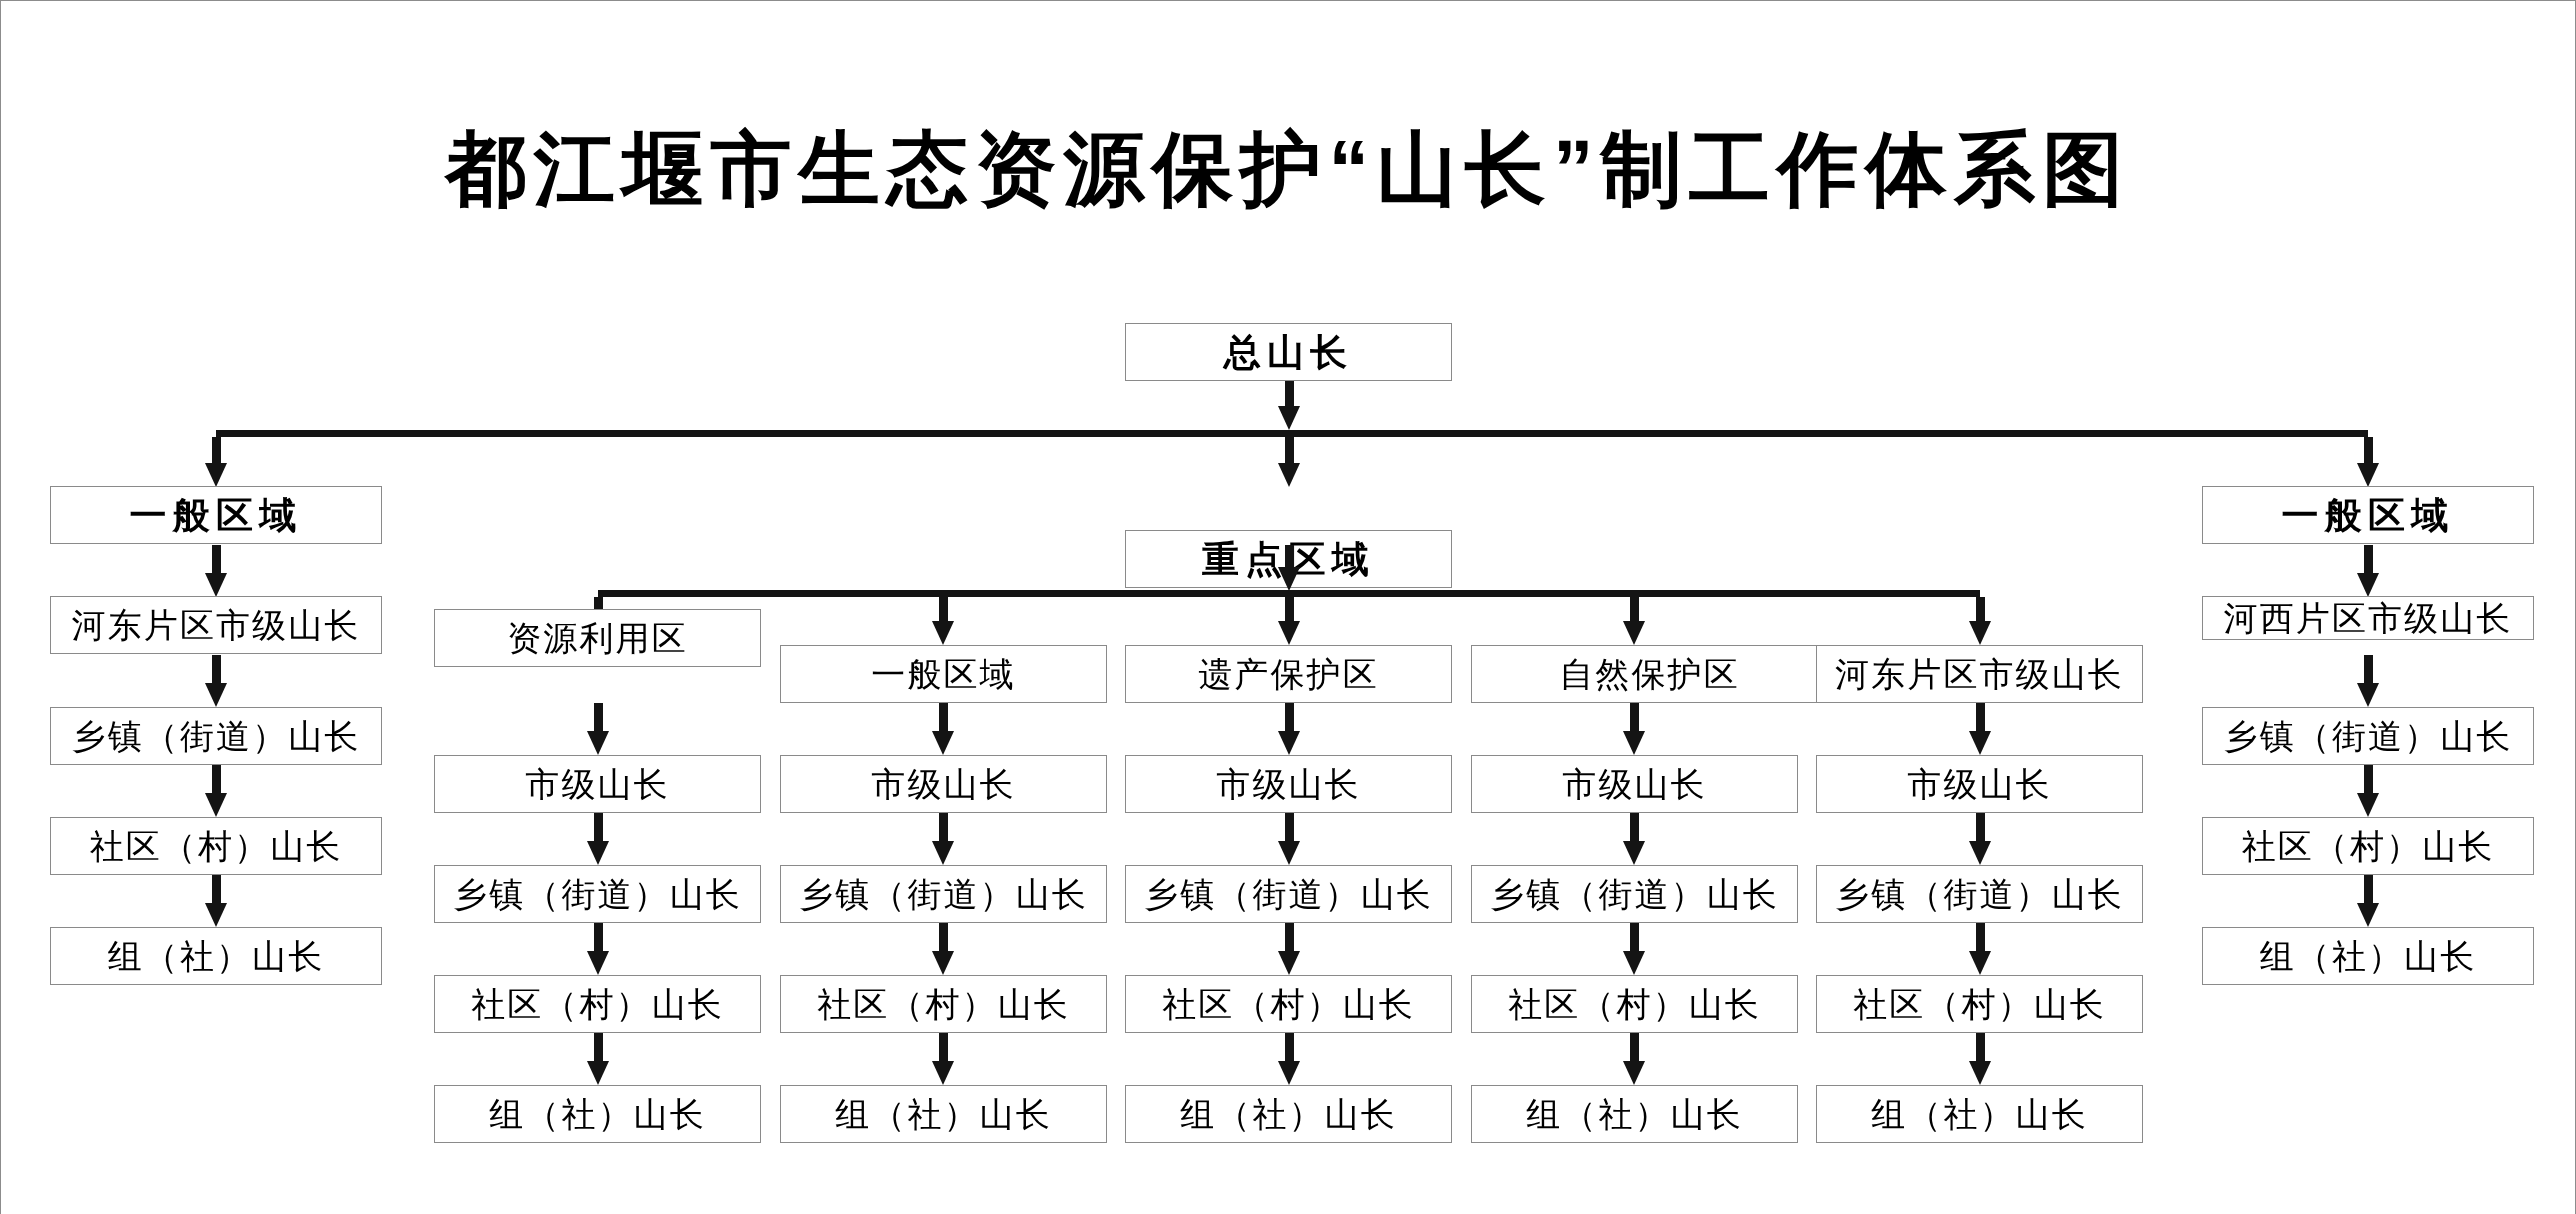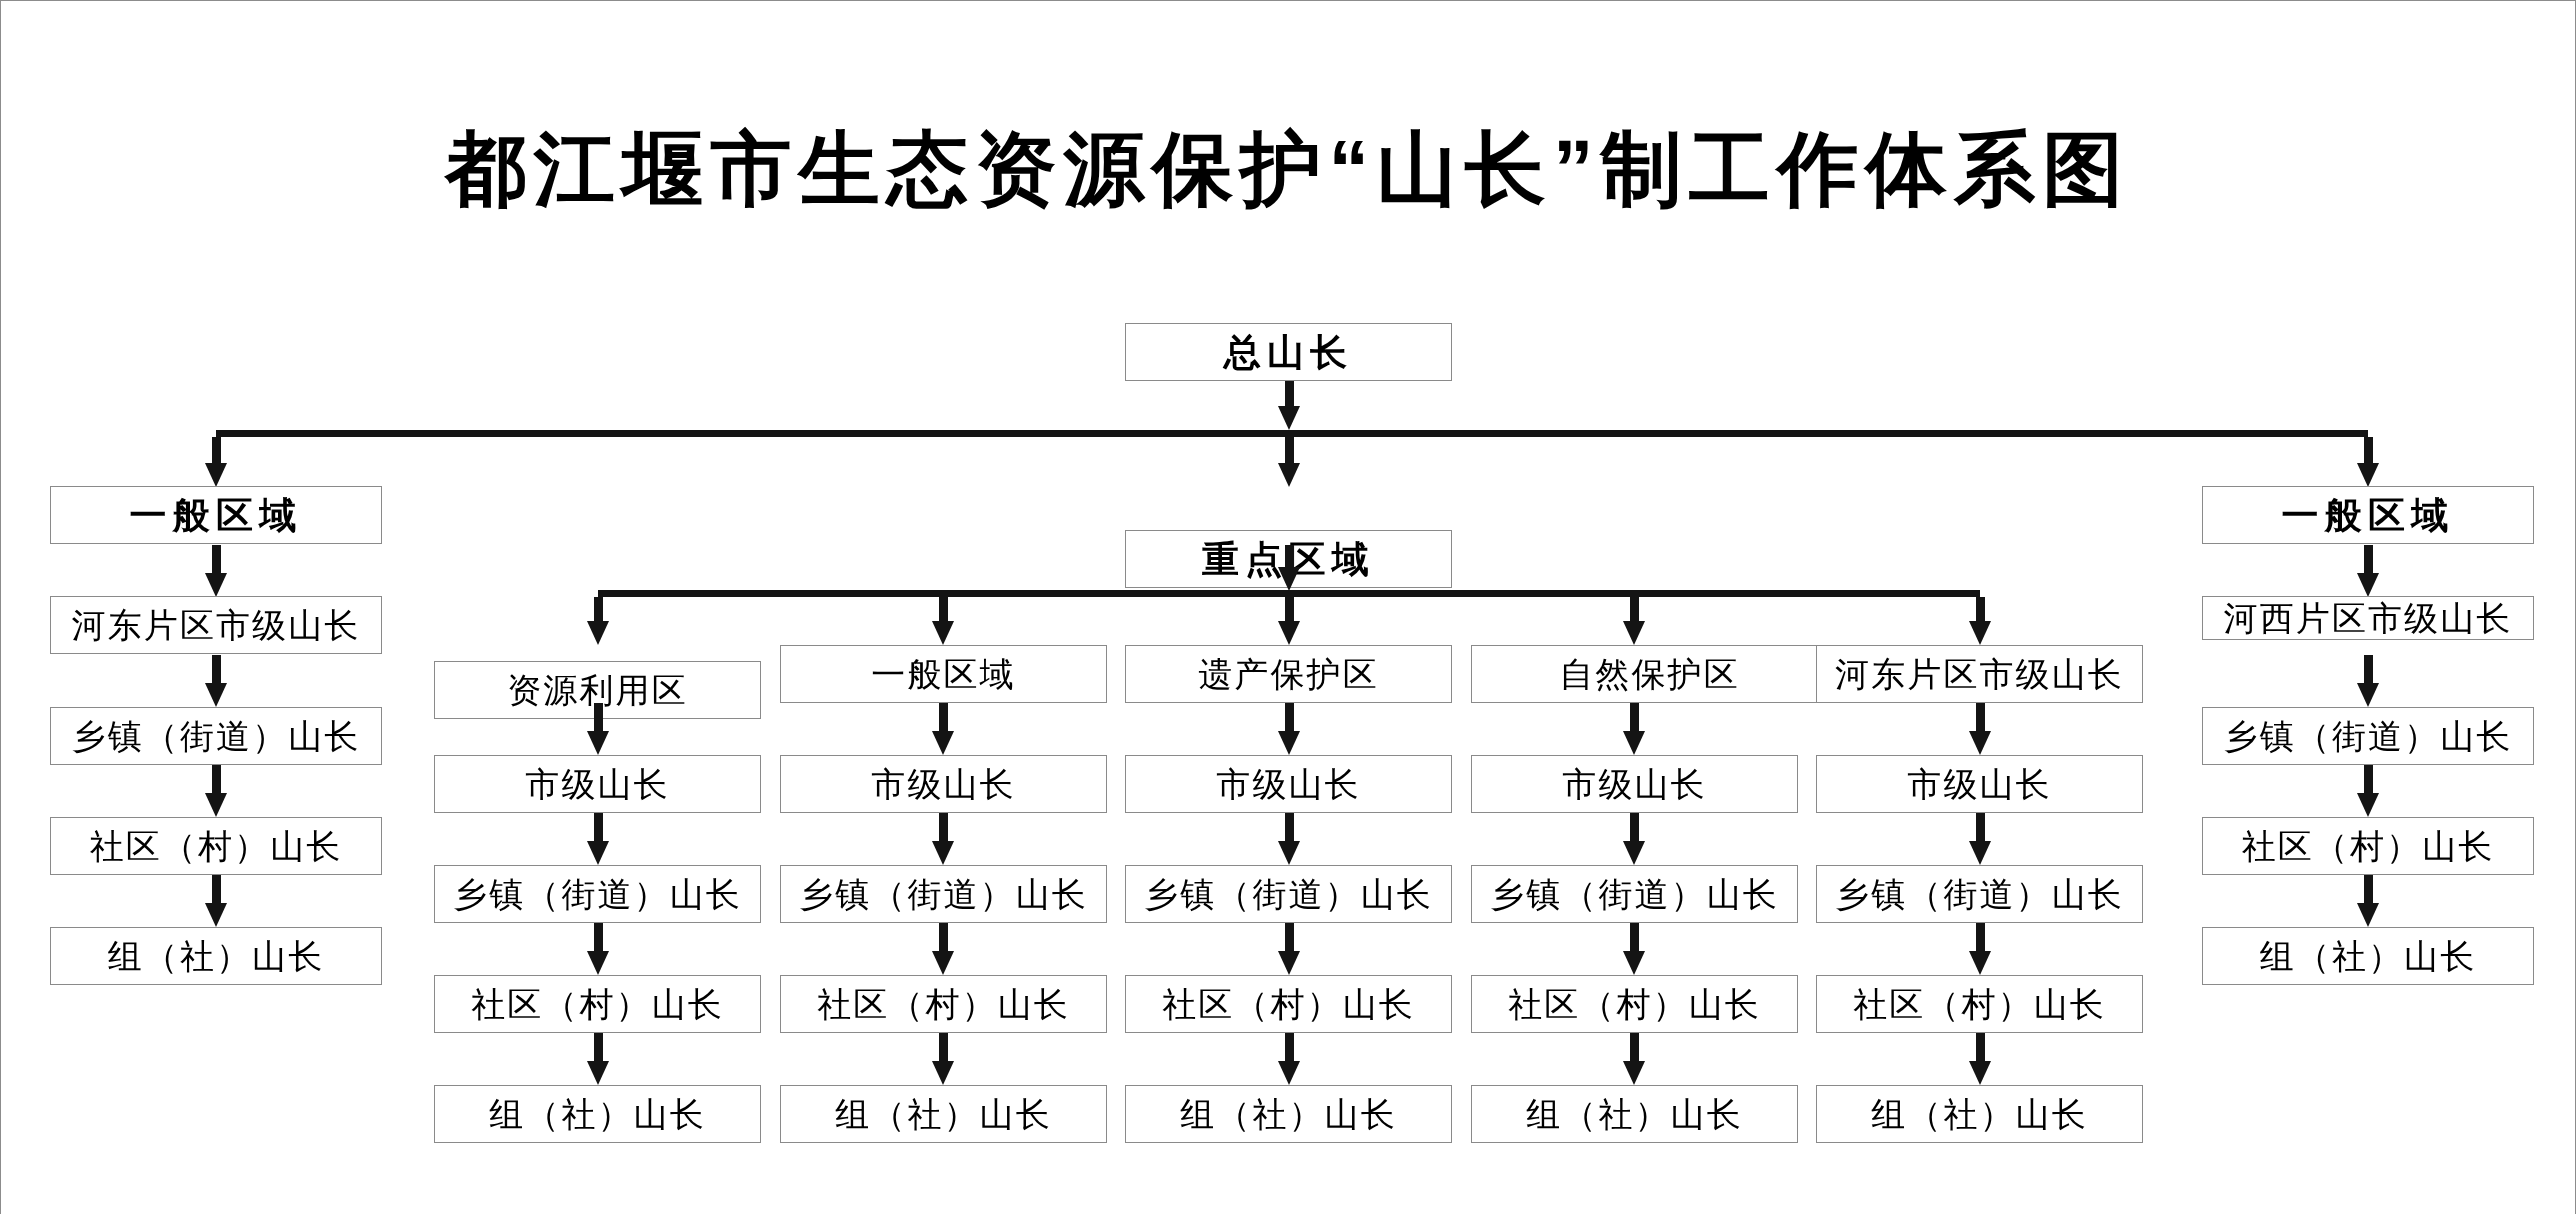--- a/index.html
+++ b/index.html
@@ -89,21 +89,21 @@
 
   <div class="arr" style="left:1277px;top:544px;height:46px;"></div>
   <div class="hline" style="left:597px;top:589px;width:1382px;"></div>
 
   <div class="arr" style="left:586px;top:596px;height:48px;"></div>
   <div class="arr" style="left:931px;top:596px;height:48px;"></div>
   <div class="arr" style="left:1277px;top:596px;height:48px;"></div>
   <div class="arr" style="left:1622px;top:596px;height:48px;"></div>
   <div class="arr" style="left:1968px;top:596px;height:48px;"></div>
 
-  <div class="node" style="left:433px;top:660px;width:327px;height:58px;">资源利用区</div>
+  <div class="node" style="left:433px;top:608px;width:327px;height:58px;">资源利用区</div>
   <div class="arr" style="left:586px;top:702px;height:52px;"></div>
   <div class="node" style="left:433px;top:754px;width:327px;height:58px;">市级山长</div>
   <div class="arr" style="left:586px;top:812px;height:52px;"></div>
   <div class="node" style="left:433px;top:864px;width:327px;height:58px;">乡镇（街道）山长</div>
   <div class="arr" style="left:586px;top:922px;height:52px;"></div>
   <div class="node" style="left:433px;top:974px;width:327px;height:58px;">社区（村）山长</div>
   <div class="arr" style="left:586px;top:1032px;height:52px;"></div>
   <div class="node" style="left:433px;top:1084px;width:327px;height:58px;">组（社）山长</div>
 
   <div class="node" style="left:779px;top:644px;width:327px;height:58px;">一般区域</div>

